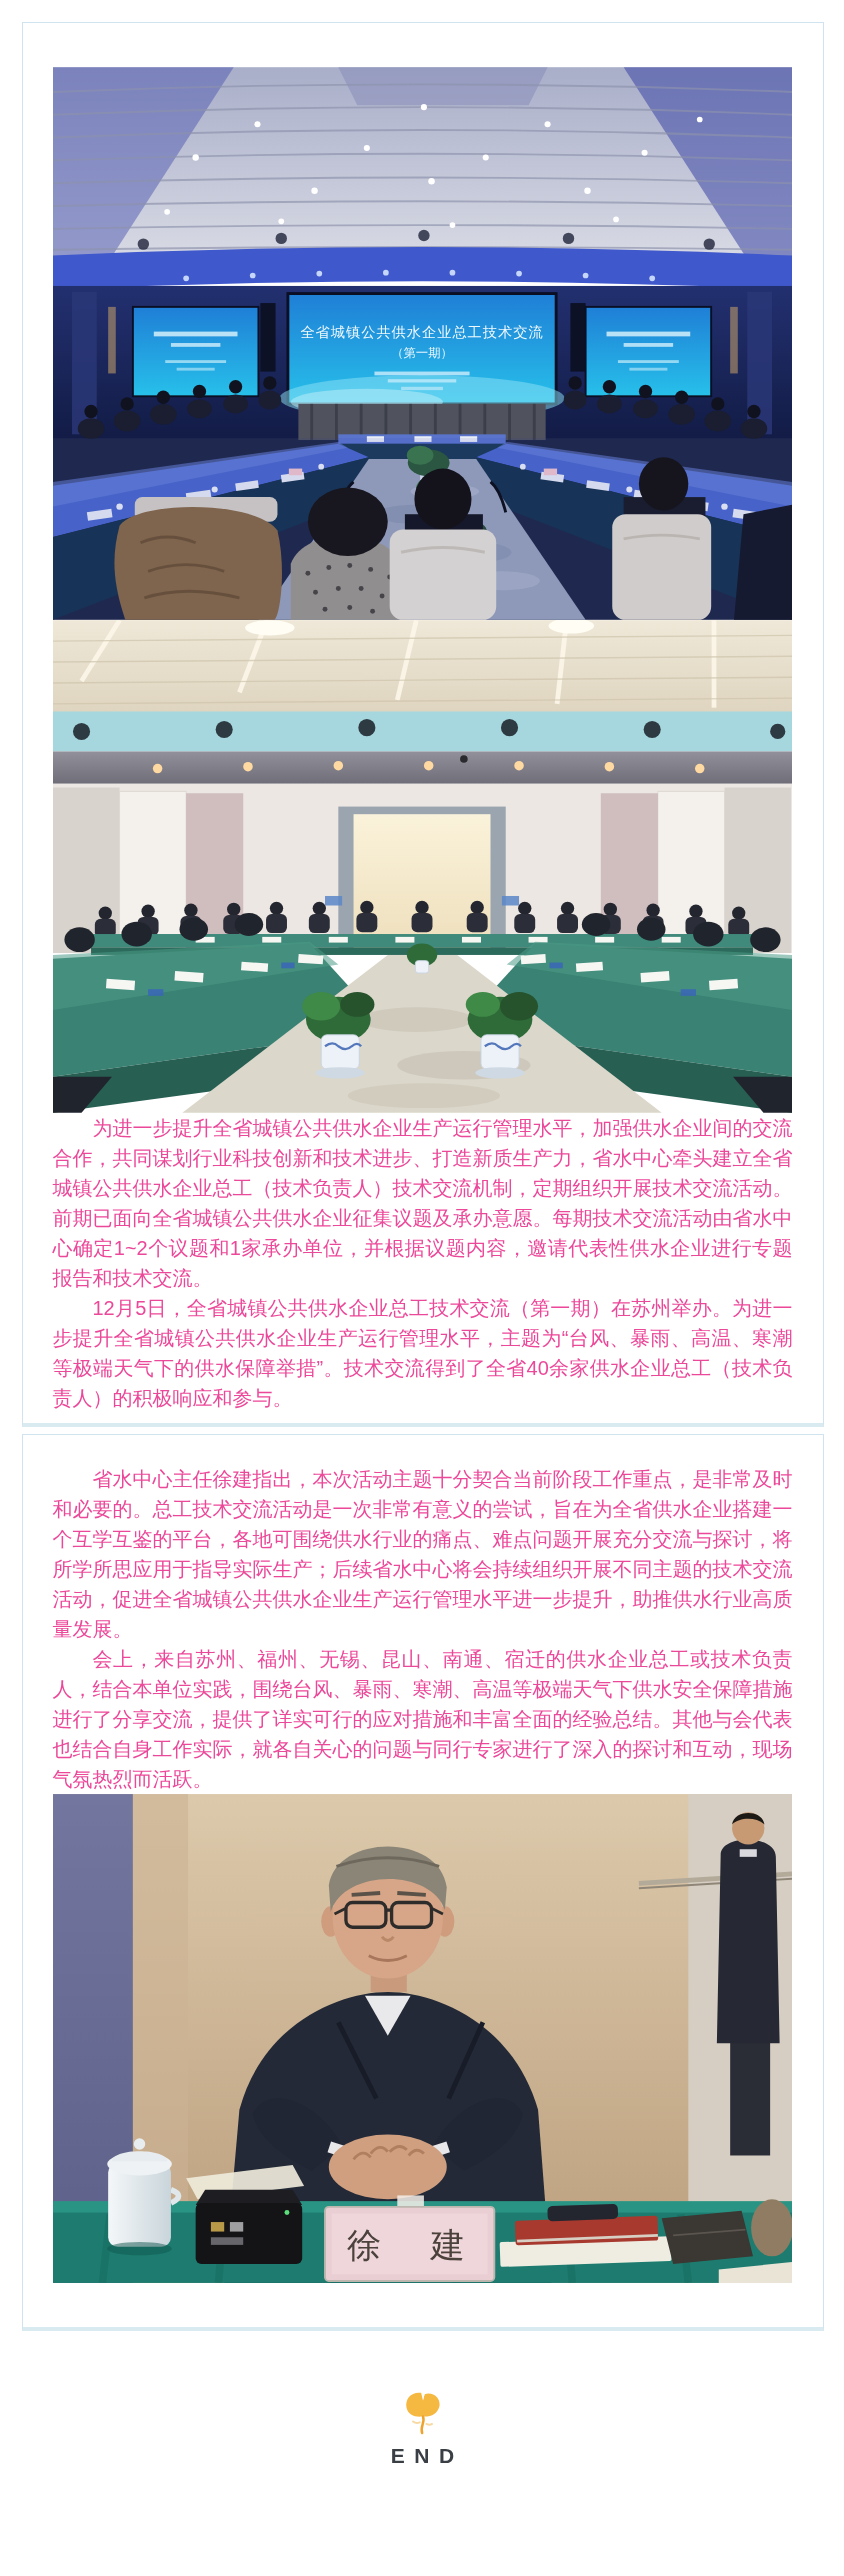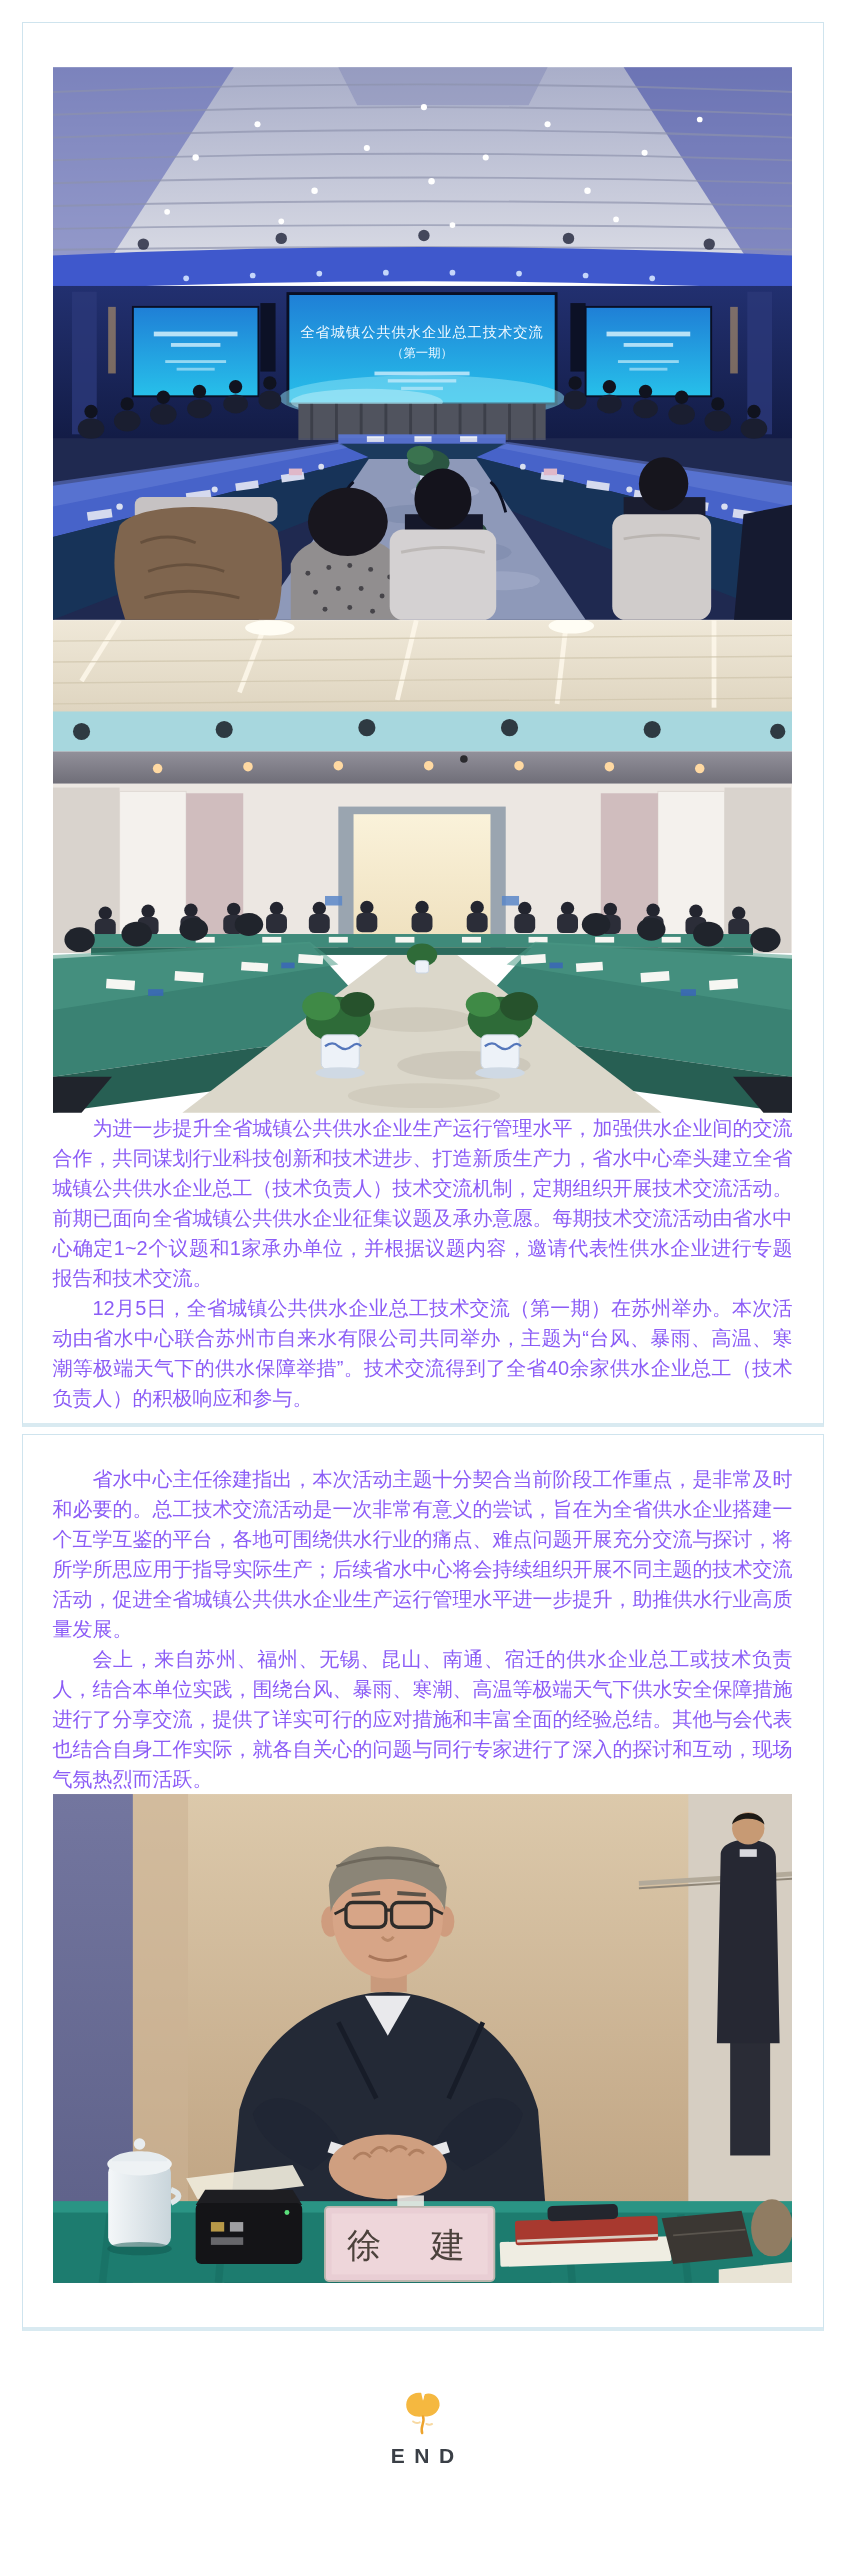--- a/index.html
+++ b/index.html
@@ -5,21 +5,21 @@
   html,body{margin:0;padding:0;background:#ffffff;}
   .page{width:845px;margin:0 auto;font-family:"Liberation Sans","DejaVu Sans",sans-serif;}
   .card{width:802px;margin:0 auto;background:#fff;border:1px solid #cfe4ee;border-bottom:4.8px solid #d9eaf1;box-sizing:border-box;}
   .card1{margin-top:22px;padding:44px 30px 9.5px 30px;}
   .card2{margin-top:7.6px;padding:28.5px 30px 44px 30px;}
   figure.photo{margin:0;line-height:0;}
   figure.photo svg{display:block;}
   .ph1{margin-bottom:10.5px;}
   .ph2{margin-bottom:15px;}
   .ph3{margin-top:14.3px;text-decoration:underline;}
-  .para{font-size:20px;line-height:30px;color:#8b5cf6;text-align:justify;text-indent:2em;margin:0;letter-spacing:0;}
+  .para{font-size:20px;line-height:30px;color:#ec4899;text-align:justify;text-indent:2em;margin:0;letter-spacing:0;}
   .end-section{text-align:center;padding:59px 0 23px 0;}
   .end-icon{display:inline-block;width:40px;height:48px;}
   .end-label{margin-top:3.8px;font-size:21px;font-weight:800;letter-spacing:9.5px;color:#3a3f46;text-indent:9.5px;}
 </style>
 </head>
 <body>
 
 <div class="page">
 
   <section class="card card1">
@@ -457,21 +457,21 @@
             <ellipse cx="689" cy="330" rx="16" ry="13"></ellipse>
           <ellipse cx="629" cy="325" rx="15" ry="12"></ellipse>
             <ellipse cx="571" cy="320" rx="15" ry="12"></ellipse>
           <polygon points="0,480 62,480 30,518 0,518"></polygon>
             <polygon points="777,480 715,480 747,518 777,518"></polygon>
         </g>
       </svg>
     </figure>
 
     <p class="para">为进一步提升全省城镇公共供水企业生产运行管理水平，加强供水企业间的交流合作，共同谋划行业科技创新和技术进步、打造新质生产力，省水中心牵头建立全省城镇公共供水企业总工（技术负责人）技术交流机制，定期组织开展技术交流活动。前期已面向全省城镇公共供水企业征集议题及承办意愿。每期技术交流活动由省水中心确定1~2个议题和1家承办单位，并根据议题内容，邀请代表性供水企业进行专题报告和技术交流。</p>
-    <p class="para">12月5日，全省城镇公共供水企业总工技术交流（第一期）在苏州举办。本次活动由省水中心联合苏州市自来水有限公司共同举办，主题为“台风、暴雨、高温、寒潮等极端天气下的供水保障举措”。技术交流得到了全省40余家供水企业总工（技术负责人）的积极响应和参与。</p>
+    <p class="para">12月5日，全省城镇公共供水企业总工技术交流（第一期）在苏州举办。为进一步提升全省城镇公共供水企业生产运行管理水平，主题为“台风、暴雨、高温、寒潮等极端天气下的供水保障举措”。技术交流得到了全省40余家供水企业总工（技术负责人）的积极响应和参与。</p>
   </section>
 
   <section class="card card2">
     <p class="para">省水中心主任徐建指出，本次活动主题十分契合当前阶段工作重点，是非常及时和必要的。总工技术交流活动是一次非常有意义的尝试，旨在为全省供水企业搭建一个互学互鉴的平台，各地可围绕供水行业的痛点、难点问题开展充分交流与探讨，将所学所思应用于指导实际生产；后续省水中心将会持续组织开展不同主题的技术交流活动，促进全省城镇公共供水企业生产运行管理水平进一步提升，助推供水行业高质量发展。</p>
     <p class="para">会上，来自苏州、福州、无锡、昆山、南通、宿迁的供水企业总工或技术负责人，结合本单位实践，围绕台风、暴雨、寒潮、高温等极端天气下供水安全保障措施进行了分享交流，提供了详实可行的应对措施和丰富全面的经验总结。其他与会代表也结合自身工作实际，就各自关心的问题与同行专家进行了深入的探讨和互动，现场气氛热烈而活跃。</p>
 
     <figure class="photo ph3">
       <svg width="739" height="489" viewBox="0 0 777 514">
         <defs>
           <linearGradient id="p3bg" x1="0" y1="0" x2="0" y2="1">

